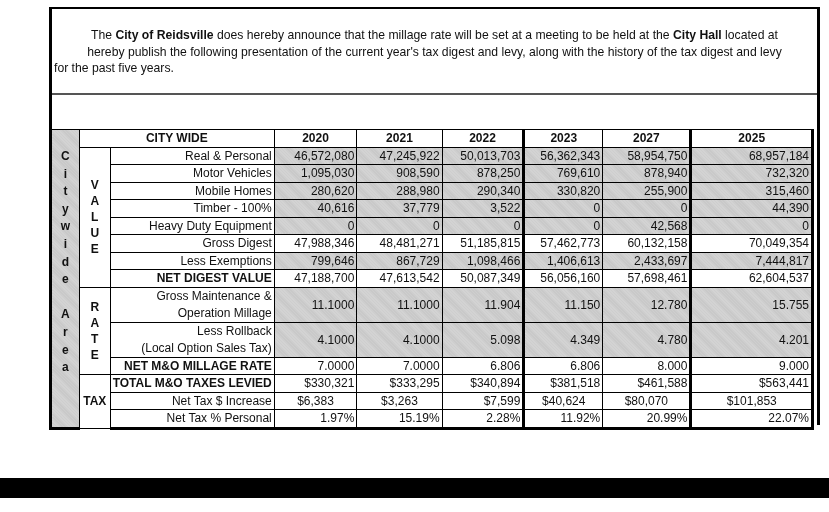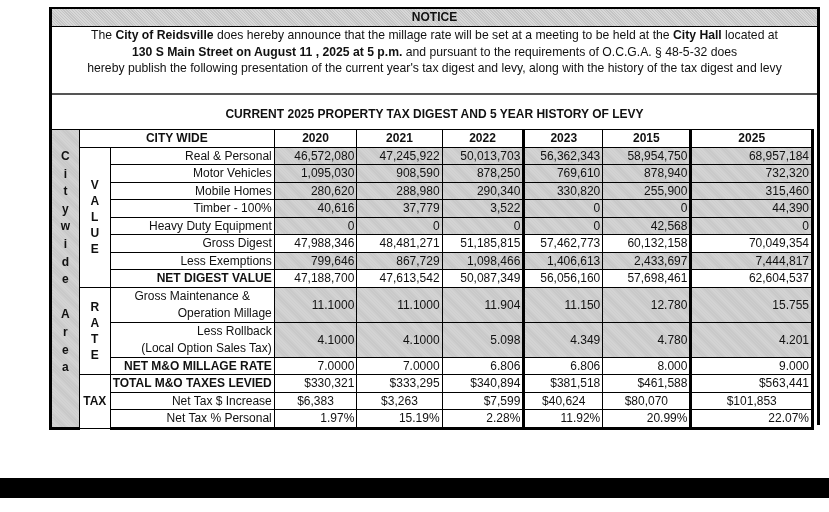--- a/index.html
+++ b/index.html
@@ -48,27 +48,25 @@
   .side span { display: block; text-align: center; font-weight: bold; font-size: 12px; line-height: 17.6px; }
   .thick-l { border-left: 3px solid #000 !important; }
   .thick-r { border-right: 3px solid #000 !important; }
   .botrow td { border-bottom: 3px solid #000 !important; }
   #bottom-bar { position: absolute; left: 0; top: 478px; width: 829px; height: 20px; background: #000; }
 </style>
 </head>
 <body>
 
 <div id="notice-box">
-  <div id="notice-head" class="gray">NOTICE</div>
   <div id="notice-body">
     <span class="ln c"><span>The </span><b>City of Reidsville</b><span> does hereby announce that the millage rate will be set at a meeting to be held at the </span><b>City Hall</b><span> located at</span></span>
-    <span class="ln c"><b>130 S Main Street on August 11 , 2025 at 5 p.m.</b><span> and pursuant to the requirements of O.C.G.A. § 48-5-32 does</span></span>
     <span class="ln c">hereby publish the following presentation of the current year's tax digest and levy, along with the history of the tax digest and levy</span>
+    <span class="ln" style="padding-left:2px">for the past five years.</span>
   </div>
-  <div id="table-title">CURRENT 2025 PROPERTY TAX DIGEST AND 5 YEAR HISTORY OF LEVY</div>
 
   <table id="digest">
     <colgroup>
       <col style="width:30px">
         <col style="width:31px">
         <col style="width:163px">
       <col style="width:84px">
         <col style="width:87px">
         <col style="width:83px">
       <col style="width:80px">
@@ -90,21 +88,21 @@
             <span>A</span>
             <span>r</span>
             <span>e</span>
             <span>a</span>
           </td>
           <th class="cw gray" colspan="2">CITY WIDE</th>
           <th>2020</th>
           <th>2021</th>
           <th>2022</th>
           <th class="thick-l">2023</th>
-          <th>2015</th>
+          <th>2027</th>
           <th class="thick-l thick-r">2025</th>
         </tr>
         <tr>
           <td class="vert" rowspan="8">
             <span>V</span>
             <span>A</span>
             <span>L</span>
             <span>U</span>
             <span>E</span>
           </td>
@@ -180,21 +178,21 @@
           <td class="num thick-l thick-r">62,604,537</td>
         </tr>
         <tr>
           <td class="vert" rowspan="3">
             <span>R</span>
             <span>A</span>
             <span>T</span>
             <span>E</span>
           </td>
           <td class="lbl dbl">
-            <span style="display: block; text-align: center;">Gross Maintenance &amp;</span>
+            <span style="display: block;">Gross Maintenance &amp;</span>
             <span style="display: block;">Operation Millage</span>
           </td>
           <td class="num gray dbl">11.1000</td>
           <td class="num gray dbl">11.1000</td>
           <td class="num gray dbl">11.904</td>
           <td class="num gray dbl thick-l">11.150</td>
           <td class="num gray dbl">12.780</td>
           <td class="num gray dbl thick-l thick-r">15.755</td>
         </tr>
         <tr>

